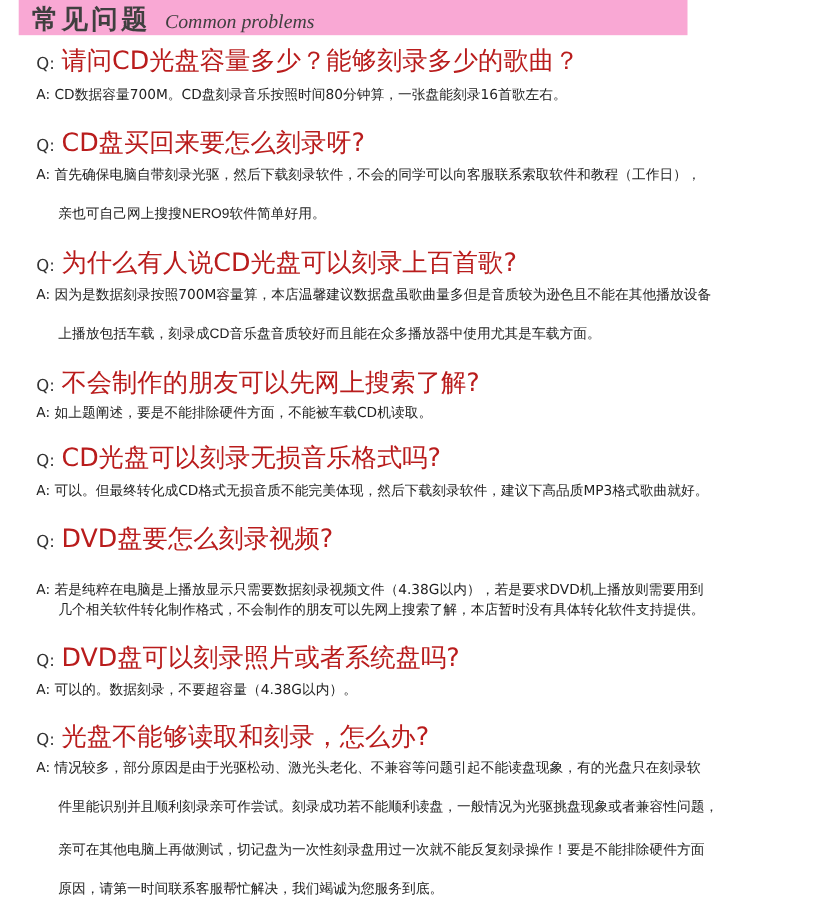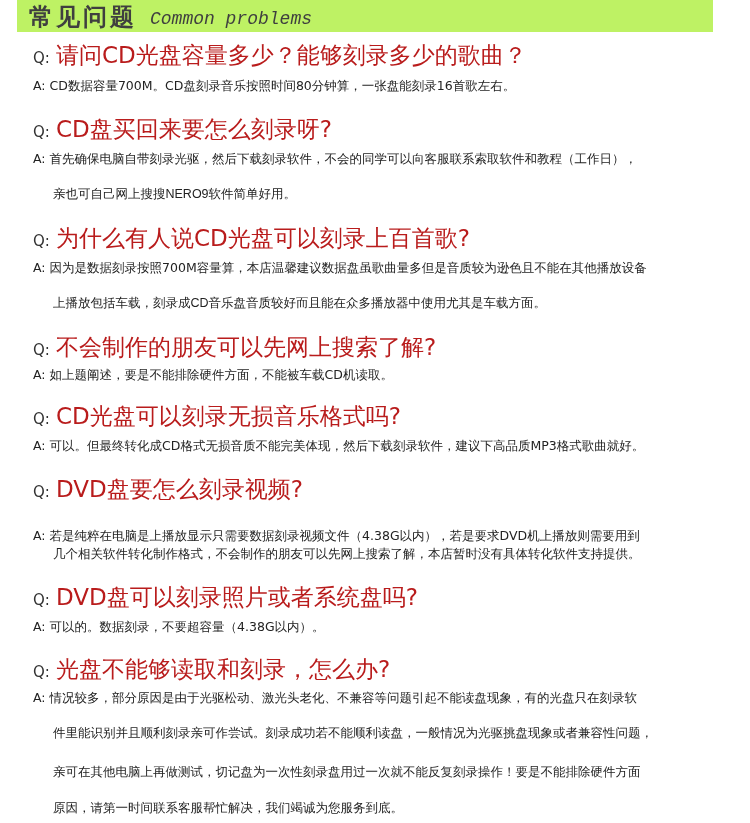--- a/index.html
+++ b/index.html
@@ -1,28 +1,28 @@
 <!DOCTYPE html>
 <html><head>
 <meta charset="utf-8">
 <style>
   html, body { margin: 0; padding: 0; background: #ffffff; }
   body { width: 750px; height: 823px; position: relative; overflow: hidden;
          font-family: "Liberation Sans", "DejaVu Sans", sans-serif; }
   .header {
-    position: absolute; left: 17px; top: 0; width: 696px; height: 32px;
-    background: #bef264;
+    position: absolute; left: 17px; top: 0; width: 608px; height: 32px;
+    background: #f9a8d4;
   }
   .header .zh {
     position: absolute; left: 12px; top: 1px; font-size: 24px; font-weight: bold;
     color: #3f3f3f; letter-spacing: 3px; font-family: "DejaVu Sans", sans-serif;
   }
   .header .en {
     position: absolute; left: 133px; top: 9px; font-size: 18px; font-style: italic;
-    color: #3f3f3f; font-family: Liberation Mono, monospace;
+    color: #3f3f3f; font-family: Liberation Serif, serif;
   }
   .faq { position: absolute; left: 0; top: 0; width: 750px; }
   .q {
     position: absolute; left: 33px; white-space: nowrap;
     font-family: "DejaVu Sans", sans-serif;
   }
   .q .qmark { font-size: 15px; color: #333; margin-right: 6px; }
   .q .qtext { font-size: 23px; color: #b91c1c; letter-spacing: 0px; }
   .a {
     position: absolute; left: 33px; white-space: nowrap; font-size: 12.5px; color: #222;

